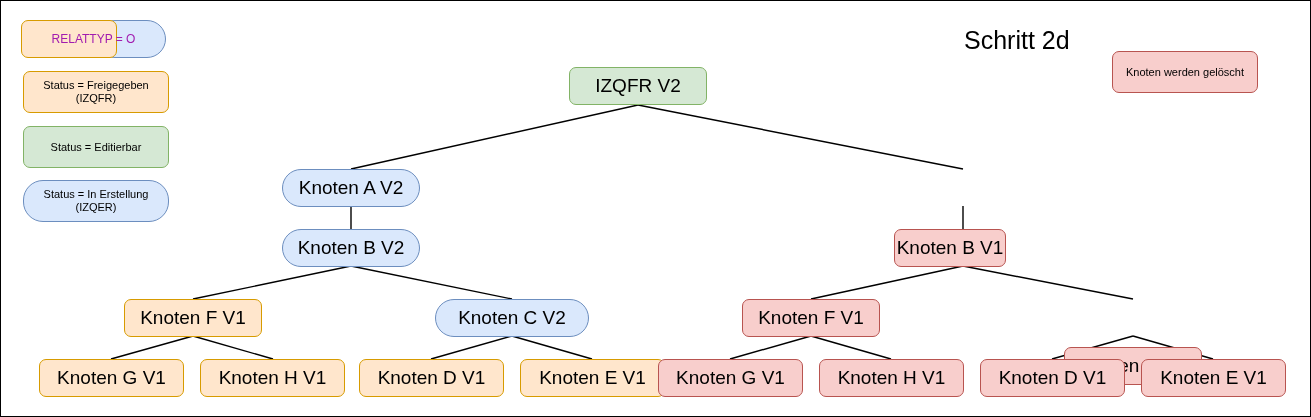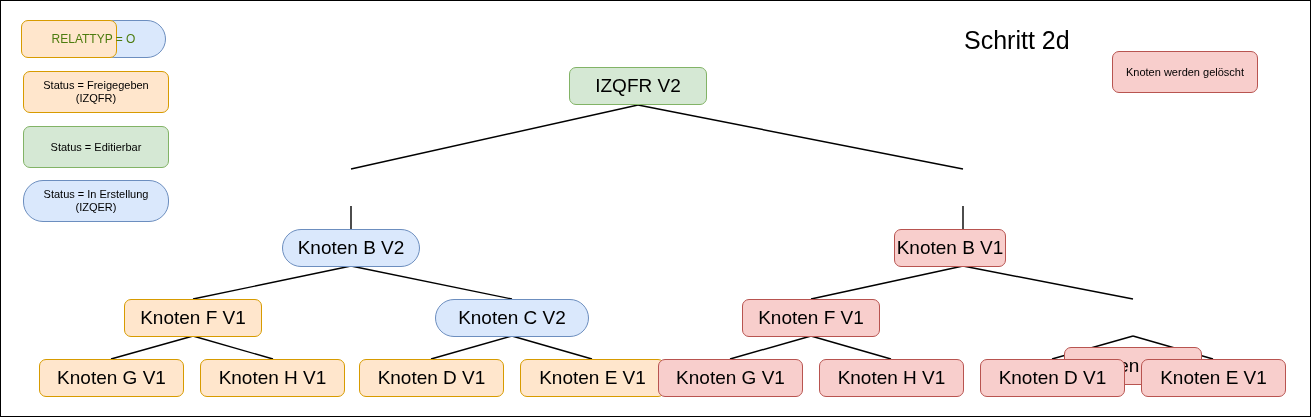--- a/index.html
+++ b/index.html
@@ -29,21 +29,21 @@
   }
   .fill-green {background:#d5e8d4;border-color:#82b366;}
   .fill-blue  {background:#dae8fc;border-color:#6c8ebf;border-radius:20px;}
   .fill-orange{background:#ffe6cc;border-color:#d79b00;}
   .fill-red   {background:#f8cecc;border-color:#b85450;}
   .tree-node{font-size:19px;}
   .legend-node{font-size:11px;}
   .legend-overlap{z-index:3;}
   .legend-under{z-index:2;}
   .legend-label{position:absolute;z-index:4;display:flex;align-items:center;
-                justify-content:center;font-size:12px;color:#4d7c0f;}
+                justify-content:center;font-size:12px;color:#a21caf;}
   .title{
     position:absolute;
     font-size:25px;
     color:#000000;
     white-space:nowrap;
   }
   .note{font-size:11px;}
 </style>
 </head>
 <body>
@@ -98,20 +98,21 @@
 
   <div class="node fill-blue legend-node" style="left:22px;top:179px;width:146px;height:42px;">Status = In Erstellung
 (IZQER)</div>
 
   <div class="title" style="left:963px;top:25px;">Schritt 2d</div>
 
   <div class="node fill-red note" style="left:1111px;top:19px;width:146px;height:42px;margin-top:31px;">Knoten werden gelöscht</div>
 
   <div class="node fill-green tree-node" style="left:568px;top:66px;width:138px;height:38px;">IZQFR V2</div>
 
+  <div class="node fill-blue tree-node" style="left:281px;top:168px;width:138px;height:38px;">Knoten A V2</div>
 
   <div class="node fill-blue tree-node" style="left:281px;top:228px;width:138px;height:38px;">Knoten B V2</div>
 
   <div class="node fill-orange tree-node" style="left:123px;top:298px;width:138px;height:38px;">Knoten F V1</div>
 
   <div class="node fill-blue tree-node" style="left:434px;top:298px;width:154px;height:38px;">Knoten C V2</div>
 
   <div class="node fill-orange tree-node" style="left:38px;top:358px;width:145px;height:38px;">Knoten G V1</div>
 
   <div class="node fill-orange tree-node" style="left:199px;top:358px;width:145px;height:38px;">Knoten H V1</div>

